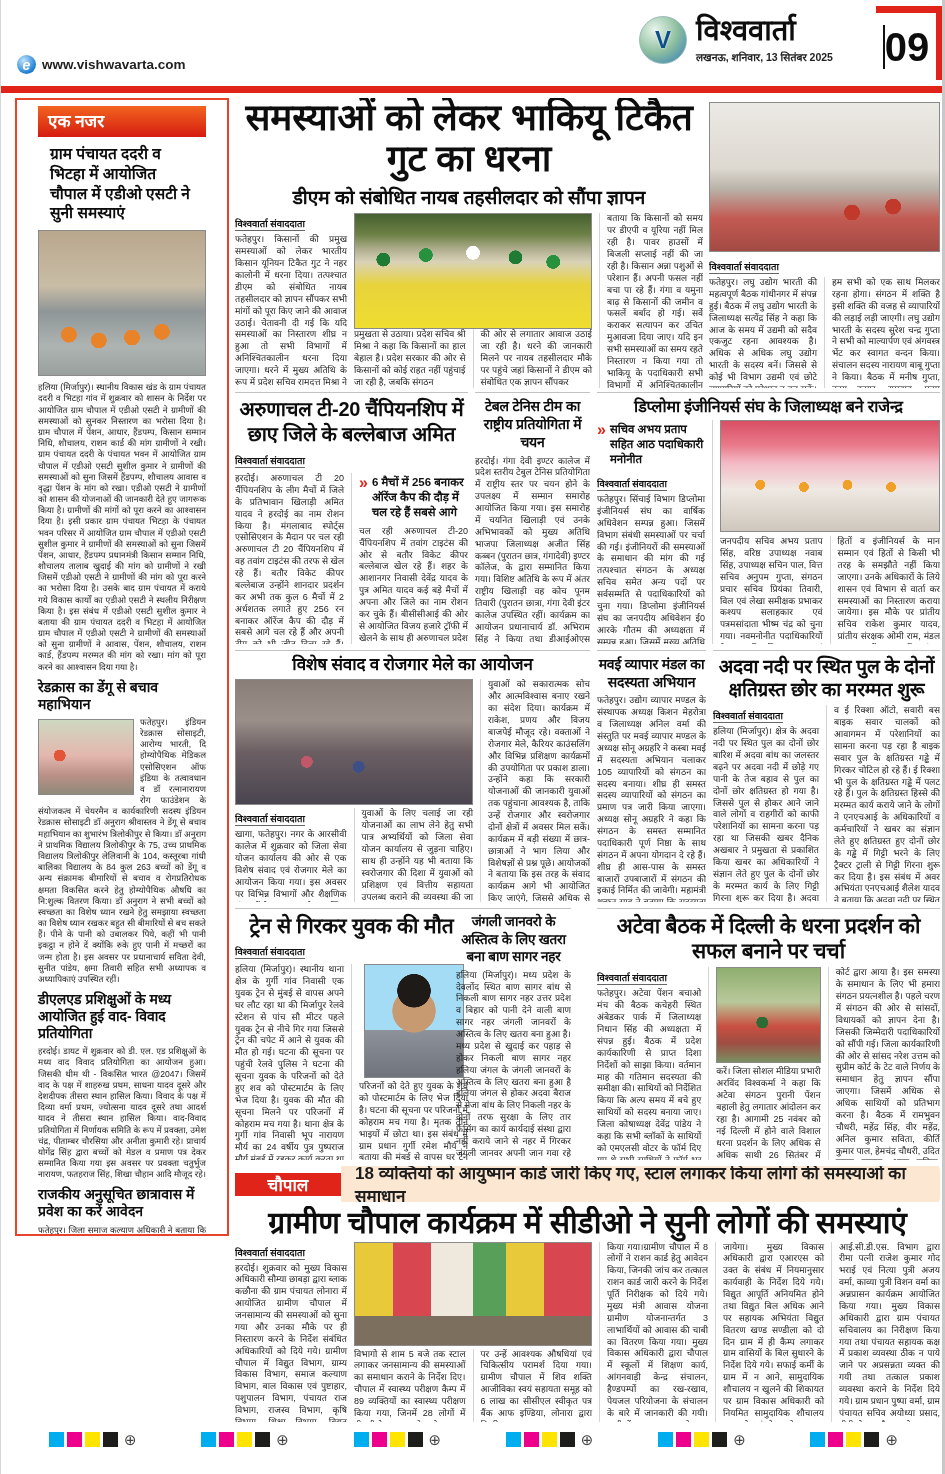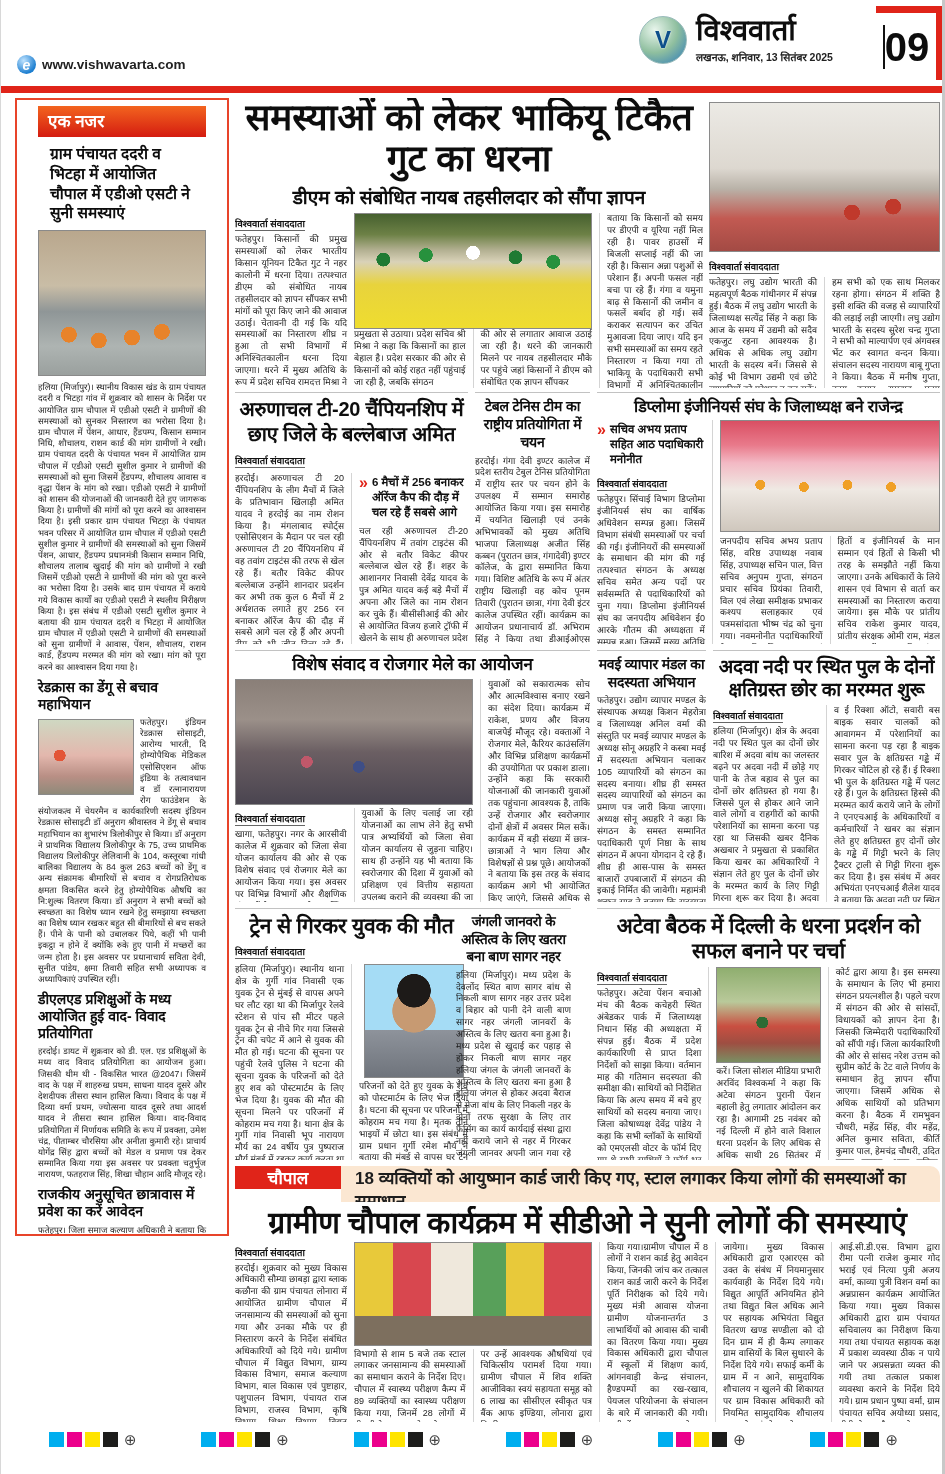--- a/index.html
+++ b/index.html
@@ -56,21 +56,21 @@
   #udyami{left:708px;top:98px;width:231px;height:290px}
   #arunachal{left:234px;top:392px;width:233px;height:252px}
   #tt{left:474px;top:392px;width:115px;height:252px}
   #diploma{left:596px;top:392px;width:343px;height:252px}
   #vishesh{left:234px;top:650px;width:355px;height:252px}
   #mawai{left:596px;top:650px;width:109px;height:252px}
   #adwa{left:712px;top:650px;width:227px;height:252px}
   #train{left:234px;top:908px;width:233px;height:252px}
   #jangli{left:455px;top:908px;width:115px;height:252px}
   #atewa{left:596px;top:908px;width:343px;height:252px}
-  #strip{left:234px;top:1166px;width:705px;height:36px;display:flex;align-items:flex-start}
+  #strip{left:234px;top:1166px;width:705px;height:36px;display:flex;align-items:center}
   #gramin{left:234px;top:1206px;width:705px;height:216px}
   #bars{position:absolute;left:0;top:1432px;width:945px;display:flex;justify-content:space-between;padding:0 48px}
 
   #lead .hl{font-size:37px;line-height:1.1}
   #lead .sub{font-size:19px;font-weight:800;text-align:center;margin:5px 0 3px;color:#0d0d0d}
   .lead-photo{height:116px;background:
     radial-gradient(circle 7px at 12% 40%,#1f7a33 97%,transparent),
     radial-gradient(circle 7px at 30% 36%,#27913d 97%,transparent),
     radial-gradient(circle 7px at 50% 34%,#fff 97%,transparent),
     radial-gradient(circle 7px at 68% 38%,#1f7a33 97%,transparent),

